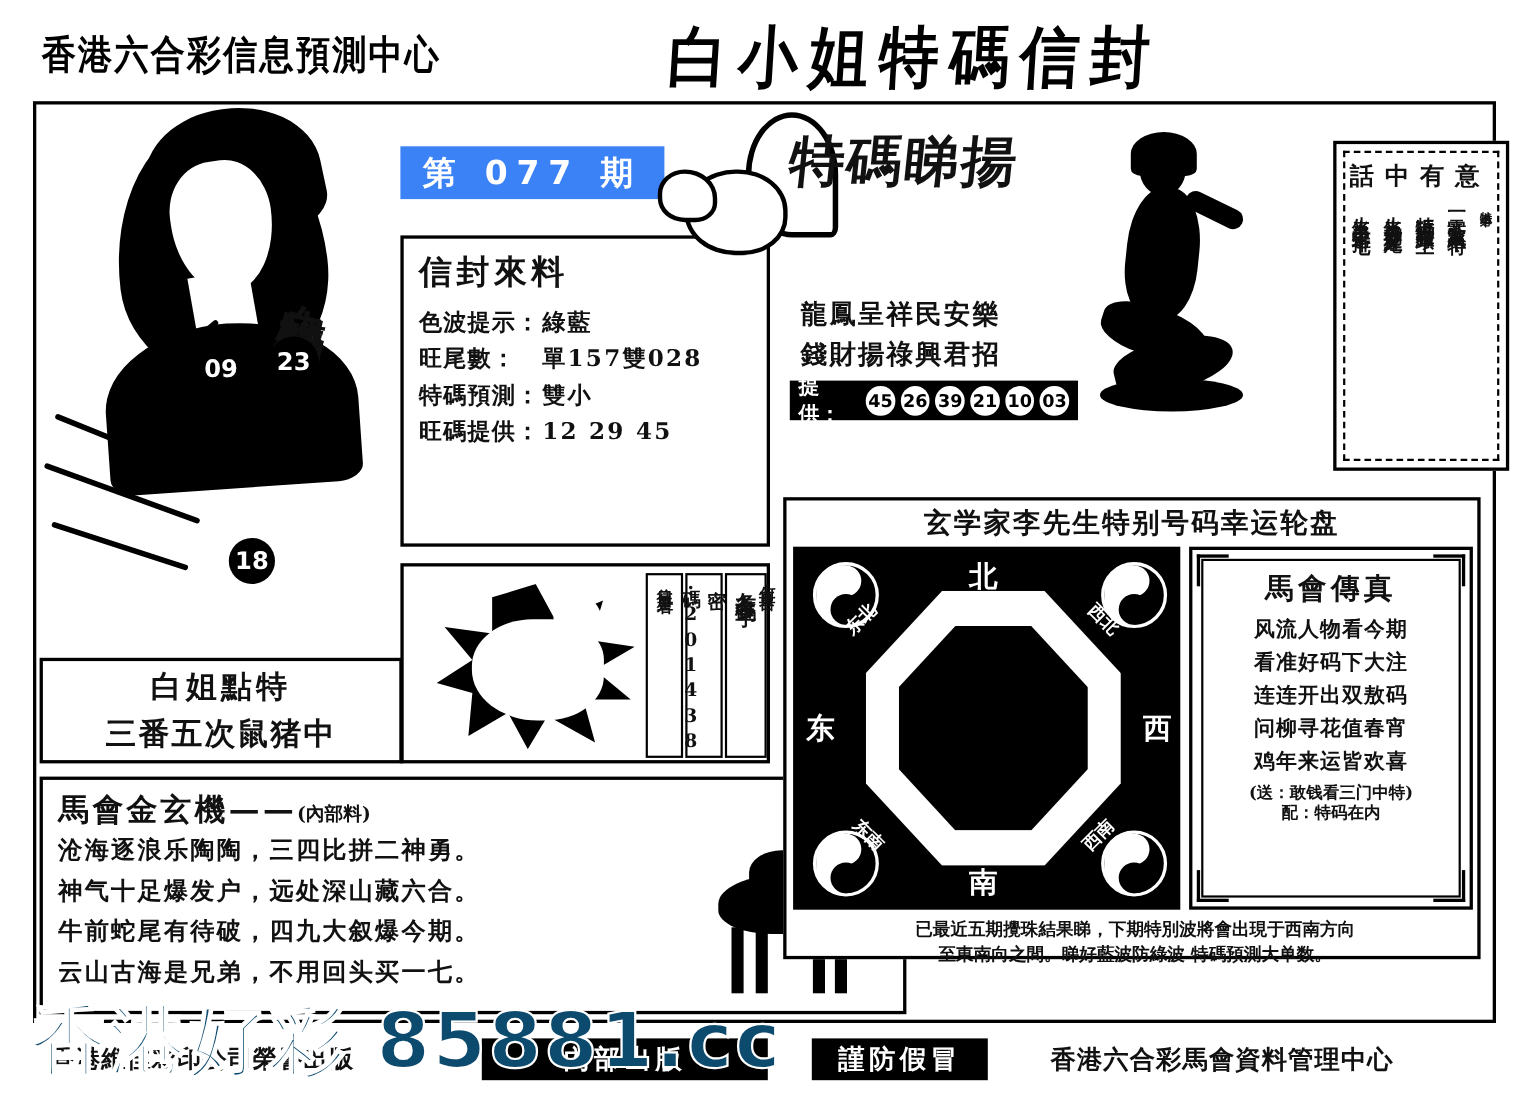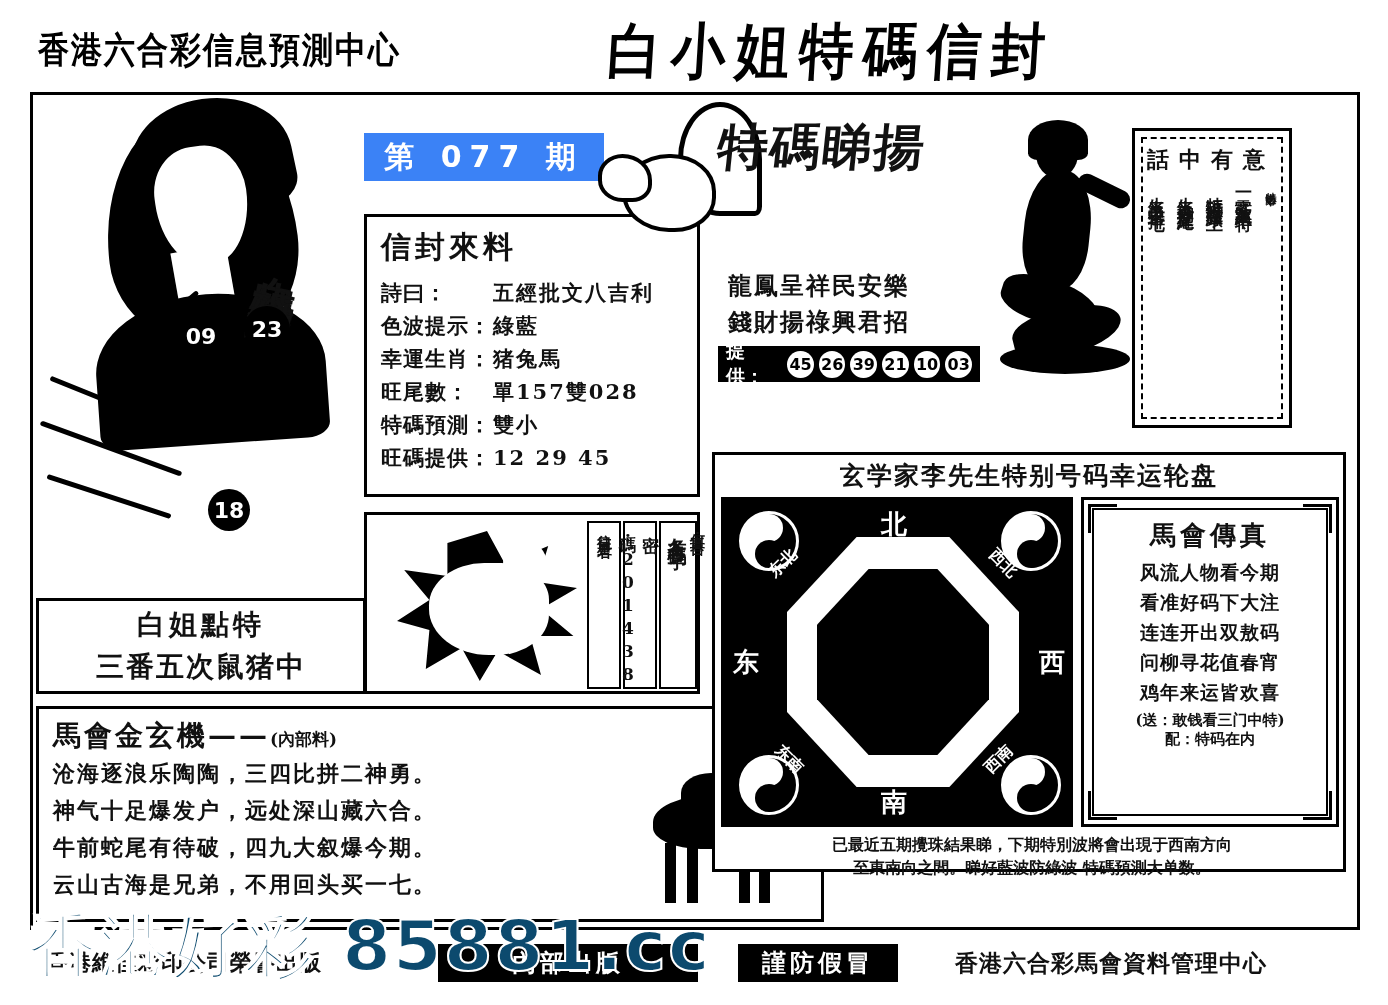--- a/index.html
+++ b/index.html
@@ -213,21 +213,21 @@
   .dc-torso{position:absolute;left:34px;top:58px;width:66px;height:120px;background:#000;border-radius:46% 46% 40% 40%;transform:rotate(6deg);}
   .dc-head{position:absolute;left:46px;top:18px;width:42px;height:48px;background:#000;border-radius:50%;}
   .dc-hair{position:absolute;left:38px;top:8px;width:60px;height:40px;background:#000;border-radius:60% 60% 20% 20%;}
   .dc-legl{position:absolute;left:10px;top:168px;width:100px;height:44px;background:#000;border-radius:40% 50% 50% 40%;transform:rotate(18deg);}
   .dc-legr{position:absolute;left:22px;top:196px;width:110px;height:46px;background:#000;border-radius:40% 50% 50% 40%;transform:rotate(-14deg);}
   .dc-arm{position:absolute;left:86px;top:70px;width:56px;height:18px;background:#000;border-radius:10px;transform:rotate(26deg);}
   .dc-base{position:absolute;left:10px;top:232px;width:130px;height:30px;background:#000;border-radius:50%;}
 
   
   .stamp{
-    position:absolute;left:1132px;top:128px;width:160px;height:300px;
+    position:absolute;left:1212px;top:128px;width:160px;height:300px;
     border:3px solid #000;box-sizing:border-box;
     background:#fff;
   }
   .stamp:before{
     content:"";position:absolute;left:6px;top:6px;right:6px;bottom:6px;
     border:2px dashed #000;
   }
   .stamp-title{
     position:absolute;right:14px;top:14px;
     font-size:22px;font-weight:bold;letter-spacing:10px;
@@ -377,30 +377,22 @@
   <div class="diante">
     <div class="l1">白姐點特</div>
     <div class="l2">三番五次鼠猪中</div>
   </div>
 
   <div class="issue">第 077 期</div>
 
   <div class="laoliao">
     <h3>信封來料</h3>
     <div class="ll-row">
-      <span class="ll-k">詩曰：</span>
-      <span class="ll-v">五經批文八吉利</span>
-    </div>
-    <div class="ll-row">
       <span class="ll-k">色波提示：</span>
       <span class="ll-v">綠藍</span>
-    </div>
-    <div class="ll-row">
-      <span class="ll-k">幸運生肖：</span>
-      <span class="ll-v">猪兔馬</span>
     </div>
     <div class="ll-row">
       <span class="ll-k">旺尾數：</span>
       <span class="ll-v">單157雙028</span>
     </div>
     <div class="ll-row">
       <span class="ll-k">特碼預測：</span>
       <span class="ll-v">雙小</span>
     </div>
     <div class="ll-row">

